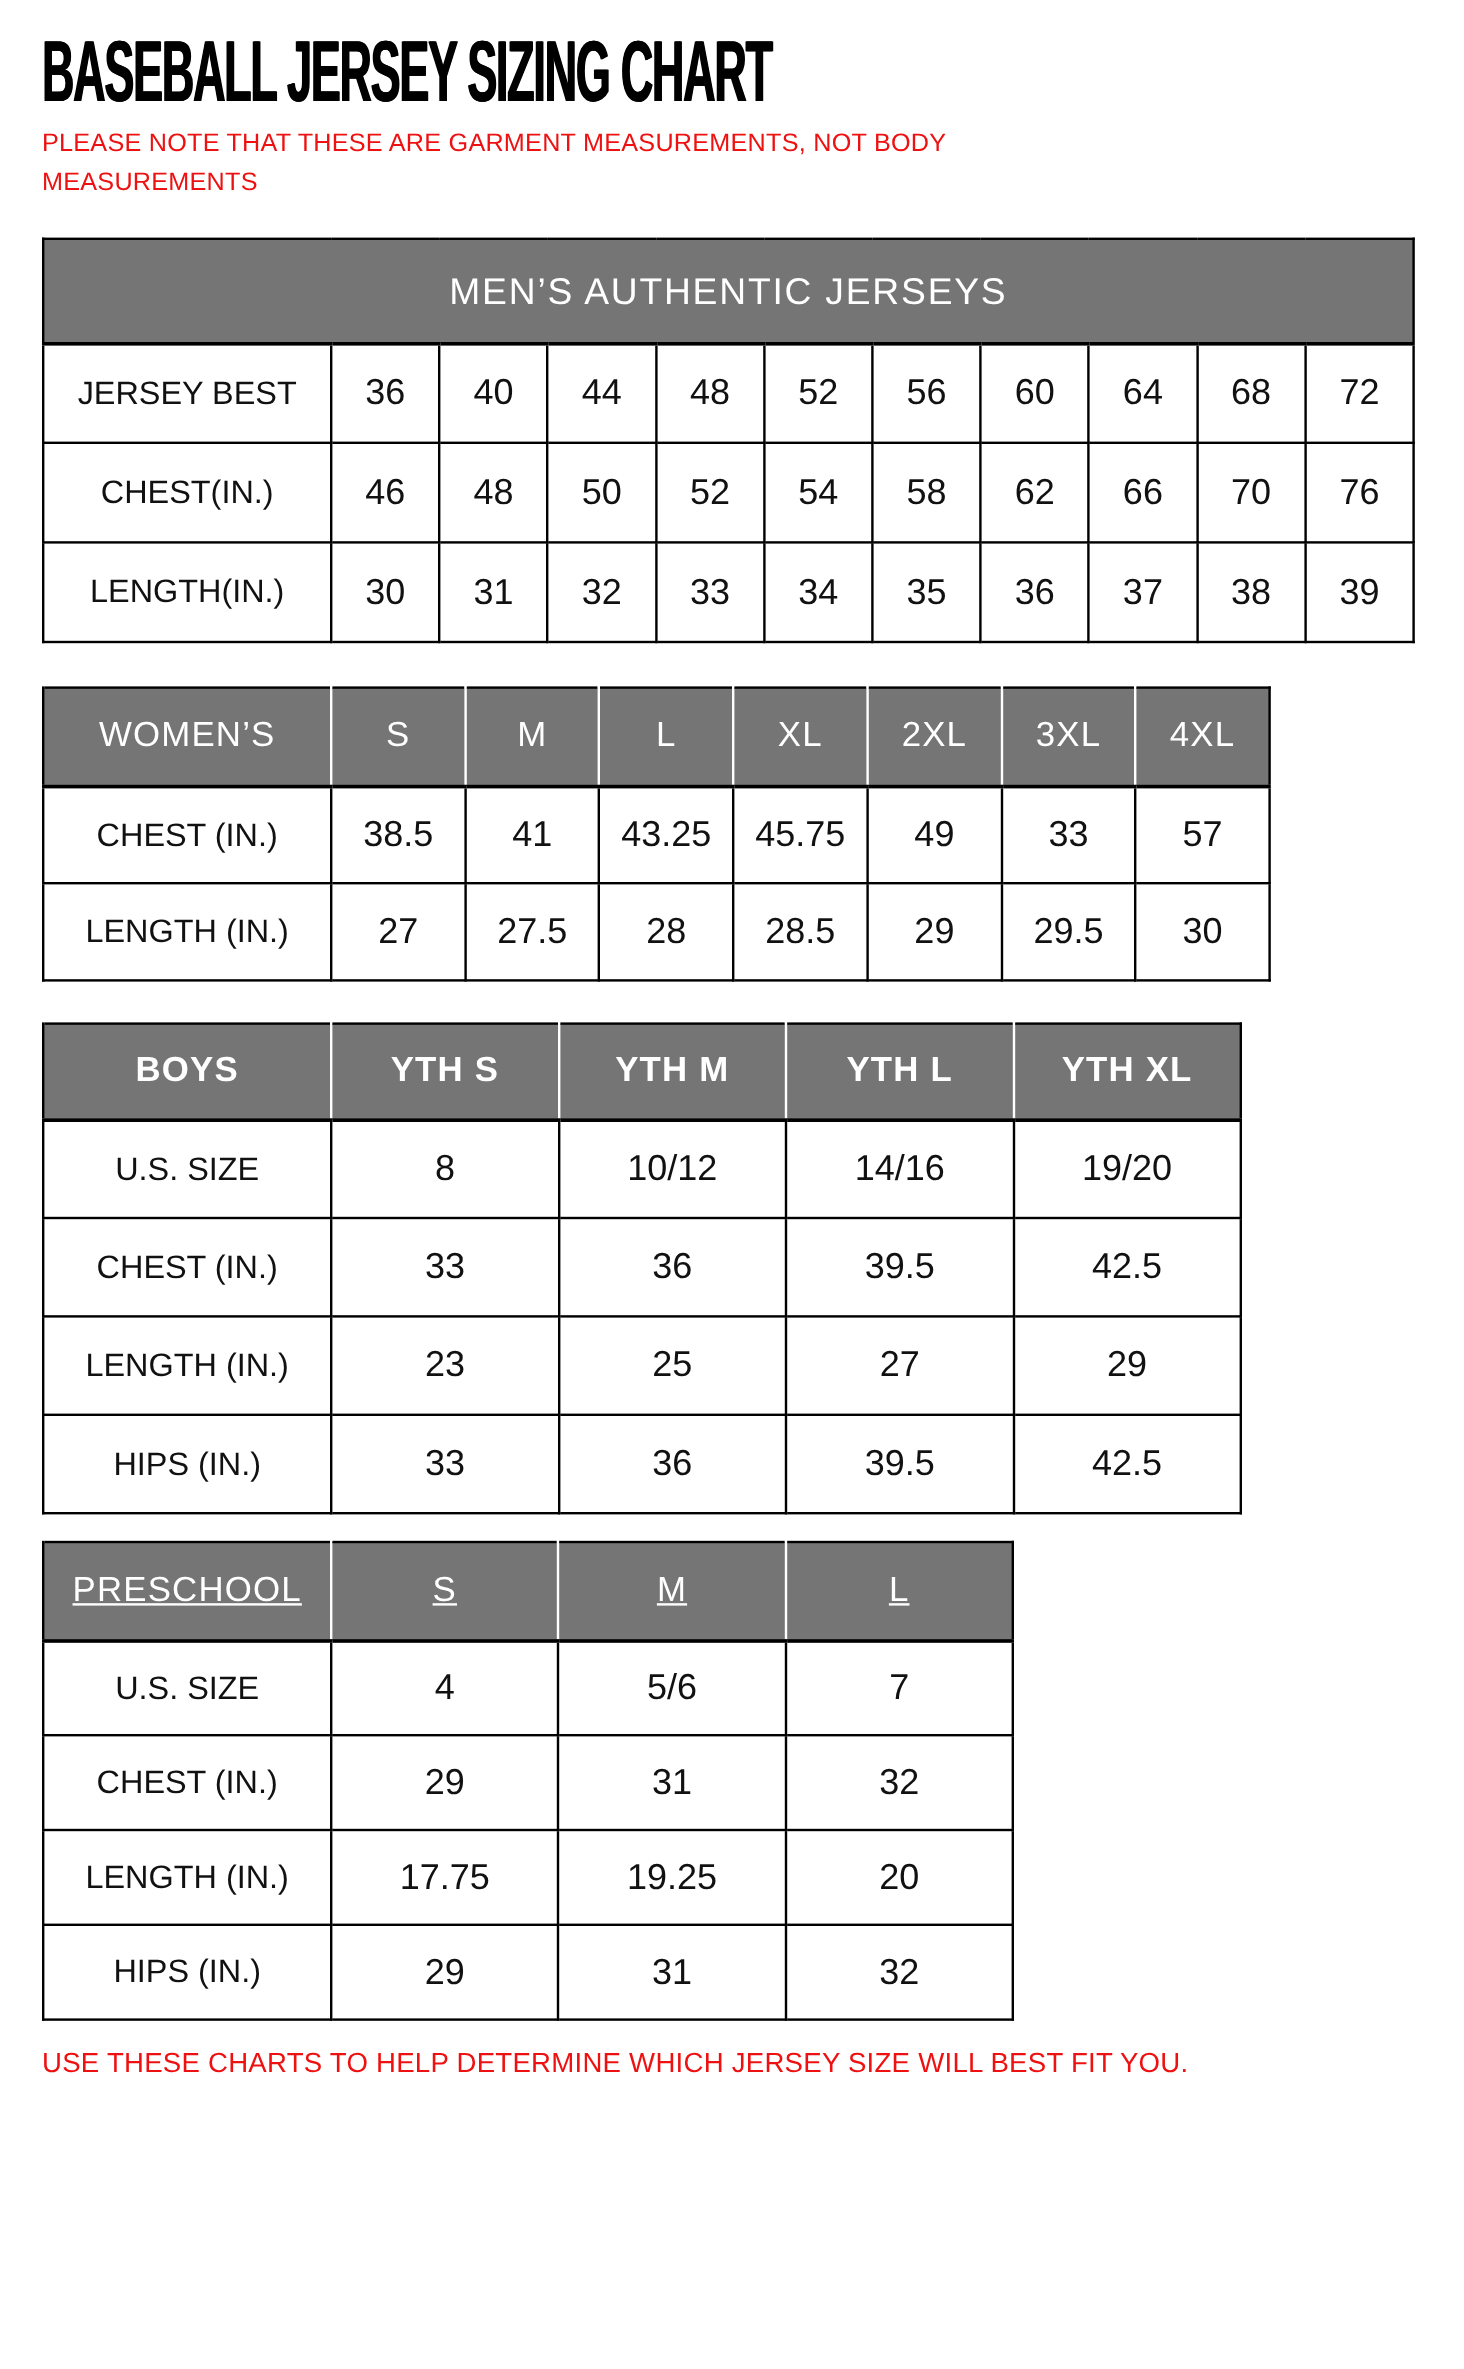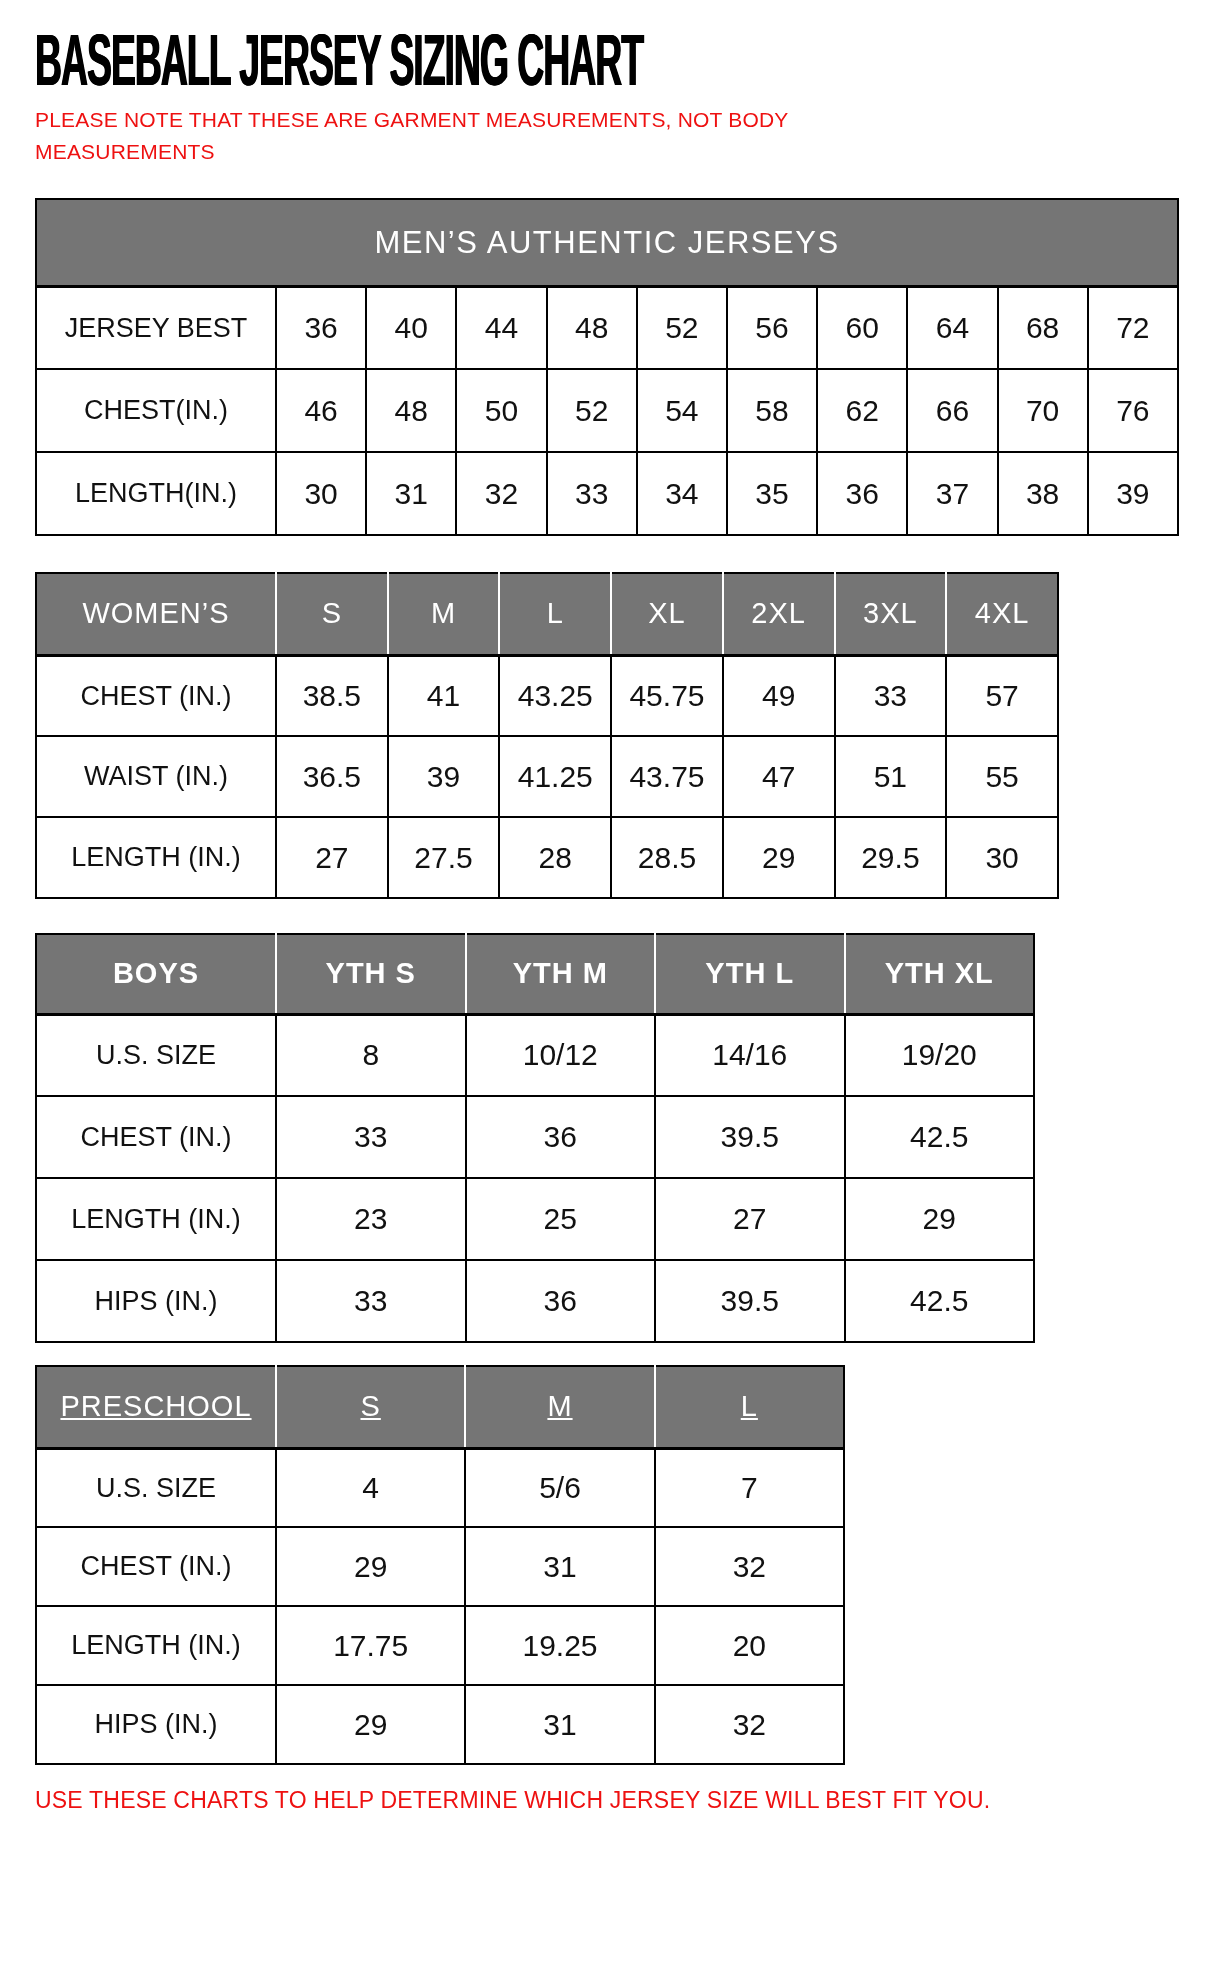--- a/index.html
+++ b/index.html
@@ -147,30 +147,20 @@
           <th scope="row">CHEST (IN.)</th>
           <td>38.5</td>
           <td>41</td>
           <td>43.25</td>
           <td>45.75</td>
           <td>49</td>
           <td>33</td>
           <td>57</td>
         </tr>
         <tr>
-          <th scope="row">WAIST (IN.)</th>
-          <td>36.5</td>
-          <td>39</td>
-          <td>41.25</td>
-          <td>43.75</td>
-          <td>47</td>
-          <td>51</td>
-          <td>55</td>
-        </tr>
-        <tr>
           <th scope="row">LENGTH (IN.)</th>
           <td>27</td>
           <td>27.5</td>
           <td>28</td>
           <td>28.5</td>
           <td>29</td>
           <td>29.5</td>
           <td>30</td>
         </tr>
       </tbody>

